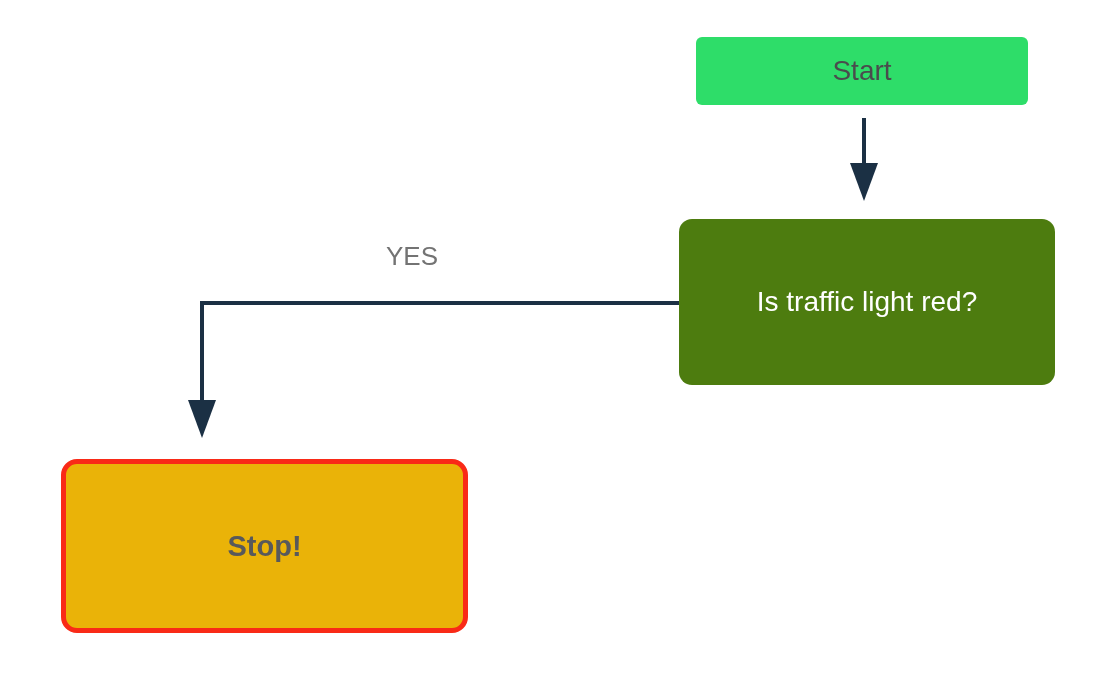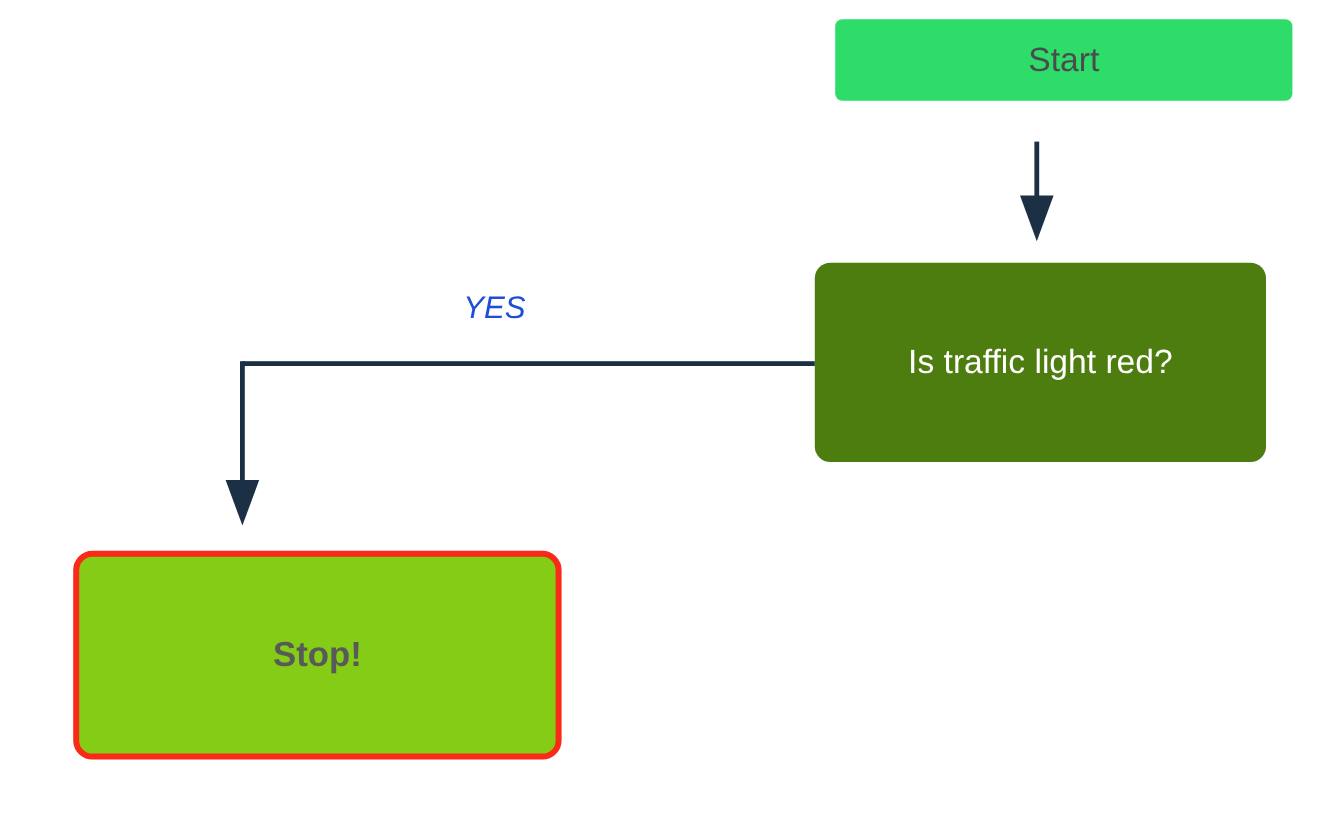--- a/index.html
+++ b/index.html
@@ -17,22 +17,22 @@
   }
   .node {
     position: absolute;
     display: flex;
     align-items: center;
     justify-content: center;
     box-sizing: border-box;
     text-align: center;
   }
   .node-start {
-    left: 696px; top: 16px;
-    width: 381px; height: 68px;
+    left: 696px; top: 37px;
+    width: 332px; height: 68px;
     border-radius: 6px;
     font-size: 28px;
   }
   .node-question {
     left: 679px; top: 219px;
     width: 376px; height: 166px;
     border-radius: 13px;
     font-size: 28px;
   }
   .node-stop {
@@ -81,22 +81,22 @@
     <span>Start</span>
   </div>
 
   <div class="shaft shaft-v e1-shaft" style="background: rgb(27, 48, 68);"></div>
   <div class="arrowhead-down e1-head" style="border-top-color: rgb(27, 48, 68);"></div>
 
   <div class="node node-question" style="background: #4d7c0f; color: rgb(255, 255, 255);">
     <span>Is traffic light red?</span>
   </div>
 
-  <div class="edge-label" style="color: #1d4ed8; font-style: italic;">YES</div>
+  <div class="edge-label" style="color: #737373;">YES</div>
   <div class="shaft shaft-h e2-shaft-h" style="background: rgb(27, 48, 68);"></div>
   <div class="shaft shaft-v e2-shaft-v" style="background: rgb(27, 48, 68);"></div>
   <div class="arrowhead-down e2-head" style="border-top-color: rgb(27, 48, 68);"></div>
 
-  <div class="node node-stop" style="background: #84cc16; color: rgb(88, 89, 91); border-color: rgb(249, 42, 23);">
+  <div class="node node-stop" style="background: #eab308; color: rgb(88, 89, 91); border-color: rgb(249, 42, 23);">
     <span>Stop!</span>
   </div>
 
 </div>
 
 </body></html>

